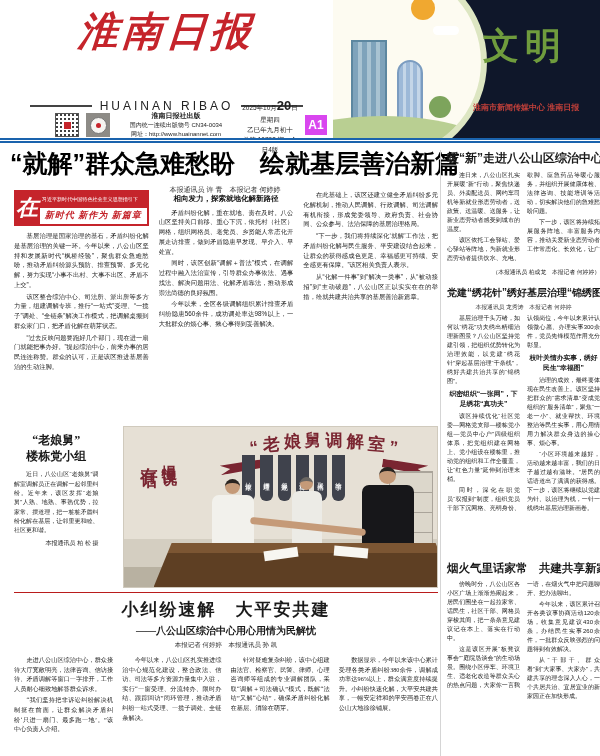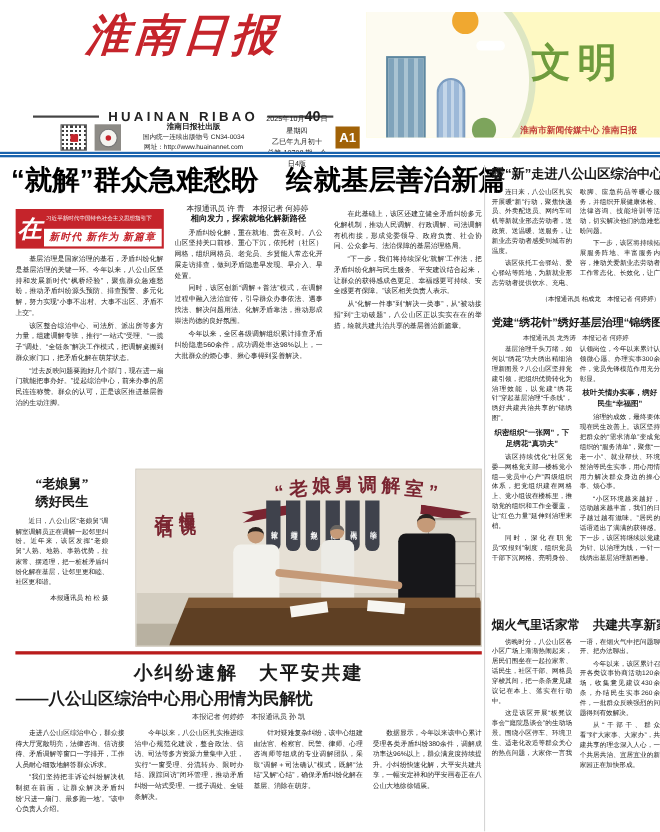--- a/index.html
+++ b/index.html
@@ -11,42 +11,42 @@
   .masthead-left { position:absolute; left:0; top:0; width:333px; height:138px; }
   .paper-title { position:absolute; left:0; top:4px; width:100%; text-align:center;
                  font-family:"Liberation Serif","DejaVu Serif",serif; font-style:italic;
                  font-weight:bold; font-size:40px; color:#c5242b; letter-spacing:4px;
                  transform:skewX(-4deg); }
   .edition-title { position:absolute; left:0; top:48px; width:100%; text-align:center;
                    font-weight:bold; font-size:42px; color:#1668ae; letter-spacing:3px; }
   .pinyin-row { position:absolute; left:30px; right:30px; top:99px; display:flex;
                 align-items:center; gap:8px; }
   .pinyin-row .rule { flex:1; height:2px; background:#444; }
-  .pinyin { font-size:12px; font-weight:bold; letter-spacing:3px; color:#222; }
+  .pinyin { font-size:12px; font-weight:normal; letter-spacing:3px; color:#222; }
   .mast-info { position:absolute; left:55px; right:6px; top:112px; height:26px;
                display:flex; align-items:center; gap:7px; }
   .qr-box { width:24px; height:24px; background:
             repeating-linear-gradient(0deg,#222 0 2px,#fff 2px 4px),
             repeating-linear-gradient(90deg,#222 0 2px,#fff 2px 4px);
             background-blend-mode:screen; border:1px solid #555; position:relative; }
   .qr-box::after{content:"";position:absolute;left:8px;top:8px;width:7px;height:7px;background:#c5242b;}
   .seal-box { width:24px; height:24px; background:#8d8b86; display:flex; align-items:center; justify-content:center; }
   .seal-box .seal { width:17px; height:17px; border-radius:50%; background:#f5f4f0; border:1px solid #777;
                     display:flex; align-items:center; justify-content:center; }
   .seal-box .seal i { width:5px; height:5px; border-radius:50%; background:#c5242b; }
   .pub-block { font-size:6px; line-height:1.5; text-align:center; color:#222; width:118px; }
   .pub-block .b1 { font-weight:bold; font-size:7px; }
   .date-block { font-size:6.5px; line-height:1.5; text-align:center; color:#222; flex:1; }
   .date-day { font-size:13px; font-weight:bold; }
-  .page-box { width:22px; height:20px; background:#a16207; color:#fff; font-weight:bold;
+  .page-box { width:22px; height:20px; background:#d946ef; color:#fff; font-weight:bold;
               font-size:12px; display:flex; align-items:center; justify-content:center; }
 
   
-  .ad { position:absolute; left:333px; top:11px; width:267px; height:114px;
-        background:#fef9c3; overflow:hidden; }
+  .ad { position:absolute; left:333px; top:0; width:267px; height:142px;
+        background:#0f172a; overflow:hidden; }
   .ad-circle { position:absolute; left:-46px; top:-38px; width:200px; height:200px;
                border-radius:50%; background:#fdfbf1; border:6px solid #dde6c2; overflow:hidden; }
   .ad-sun { position:absolute; left:118px; top:28px; width:24px; height:24px; border-radius:50%; background:#f0a830; }
   .ad-cloud { position:absolute; left:140px; top:58px; width:26px; height:9px; border-radius:8px; background:#ffffff; }
   .ad-bldg1 { position:absolute; left:58px; top:72px; width:36px; height:95px;
               background:repeating-linear-gradient(90deg,#7fa3bb 0 5px,#a9c3d2 5px 9px);
               border:2px solid #5d87a0; }
   .ad-bldg2 { position:absolute; left:104px; top:92px; width:26px; height:72px; border-radius:13px 13px 0 0;
               background:repeating-linear-gradient(90deg,#9db9d8 0 4px,#c4d6e8 4px 7px);
               border:2px solid #7b9cc0; }
@@ -134,23 +134,23 @@
          transform:rotate(6deg); border-radius:4px; }
   .table { position:absolute; left:30px; bottom:0; width:300px; height:44px;
            background:linear-gradient(#7c5633 0 10px,#5e3f23 10px 100%);
            clip-path:polygon(6% 0,94% 0,100% 100%,0 100%); }
   .paper1,.paper2 { position:absolute; background:#f7f6f1; width:34px; height:10px; }
   .paper1 { left:140px; bottom:28px; transform:rotate(-8deg); }
   .paper2 { left:210px; bottom:30px; transform:rotate(5deg); }
 
   
   .bottom-sec { position:absolute; left:14px; top:592px; width:424px; height:164px;
-                border-top:3px solid #b91c1c; padding-top:5px; overflow:hidden; }
+                border-top:1px solid #b91c1c; padding-top:5px; overflow:hidden;font-family:Liberation Serif, serif; }
   .bottom-h1 { text-align:center; font-size:17px; font-weight:bold; letter-spacing:2px; }
-  .bottom-h2 { text-align:left; font-size:15px; font-weight:bold; margin-top:3px; }
+  .bottom-h2 { text-align:center; font-size:10px; font-weight:bold; margin-top:3px; }
   .bottom-byline { text-align:center; font-size:6.5px; margin-top:3px; color:#333; }
   .bottom-cols { display:flex; gap:9px; margin-top:5px; height:110px; overflow:hidden; }
   .bottom-col { flex:1; font-size:6.2px; line-height:1.55; text-align:justify; color:#222; overflow:hidden; }
   .bottom-col p { text-indent:2em; margin-bottom:2px; }
 
   
   .right-rail { position:absolute; left:440px; top:150px; width:160px; height:606px;
                 border-left:1px solid #d5d5d5; padding-left:6px; overflow:hidden; }
   .r-head1 { font-size:12px; font-weight:bold; text-align:center; white-space:nowrap; letter-spacing:0; }
   .r-head2 { font-size:10px; font-weight:bold; text-align:center; white-space:nowrap; margin-top:2px; }
@@ -183,21 +183,21 @@
           <i></i>
         </span>
       </span>
     <span class="pub-block">
       <span class="b1" style="display:block">淮南日报社出版</span>
       <span style="display:block">国内统一连续出版物号 CN34-0034</span>
       <span style="display:block">网址：http://www.huainannet.com</span>
     </span>
     <span class="date-block">
       <span style="display:block">
-        <span>2025年10月</span><span class="date-day">40</span><span>日 星期四</span>
+        <span>2025年10月</span><span class="date-day">20</span><span>日 星期四</span>
       </span>
       <span style="display:block">乙巳年九月初十</span>
       <span style="display:block">总第 10708 期　今日4版</span>
     </span>
     <span class="page-box">A1</span>
   </div>
 </div>
 
 <div class="ad">
   <div class="ad-circle">
@@ -243,21 +243,21 @@
     <p>在此基础上，该区还建立健全矛盾纠纷多元化解机制，推动人民调解、行政调解、司法调解有机衔接，形成党委领导、政府负责、社会协同、公众参与、法治保障的基层治理格局。</p>
     <p>“下一步，我们将持续深化‘就解’工作法，把矛盾纠纷化解与民生服务、平安建设结合起来，让群众的获得感成色更足、幸福感更可持续、安全感更有保障。”该区相关负责人表示。</p>
     <p>从“化解一件事”到“解决一类事”，从“被动接招”到“主动破题”，八公山区正以实实在在的举措，绘就共建共治共享的基层善治新篇章。</p>
   </div>
 </div>
 
 <div class="photo-sec">
   <div class="cap-box">
     <div class="cap-title">
       <span style="display:block">“老娘舅”</span>
-      <span style="display:block">绣好民生</span>
+      <span style="display:block">楼栋党小组</span>
     </div>
     <div class="cap-text">
       <p>近日，八公山区“老娘舅”调解室调解员正在调解一起邻里纠纷。近年来，该区发挥“老娘舅”人熟、地熟、事熟优势，拉家常、摆道理，把一桩桩矛盾纠纷化解在基层，让邻里更和睦、社区更和谐。</p>
     </div>
     <div class="cap-credit">本报通讯员 柏 松 摄</div>
   </div>
   <div class="photo">
     <div class="ph-banner">
       <span class="bc0">“</span>
       <span class="bc1">老</span>

